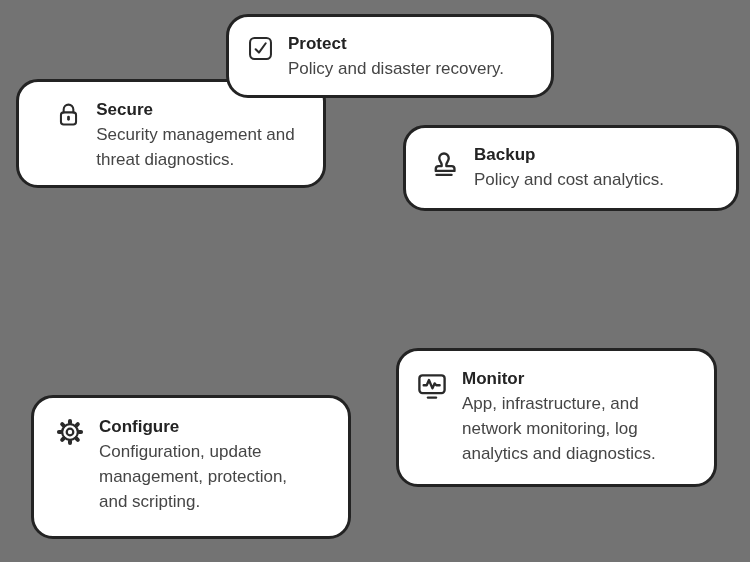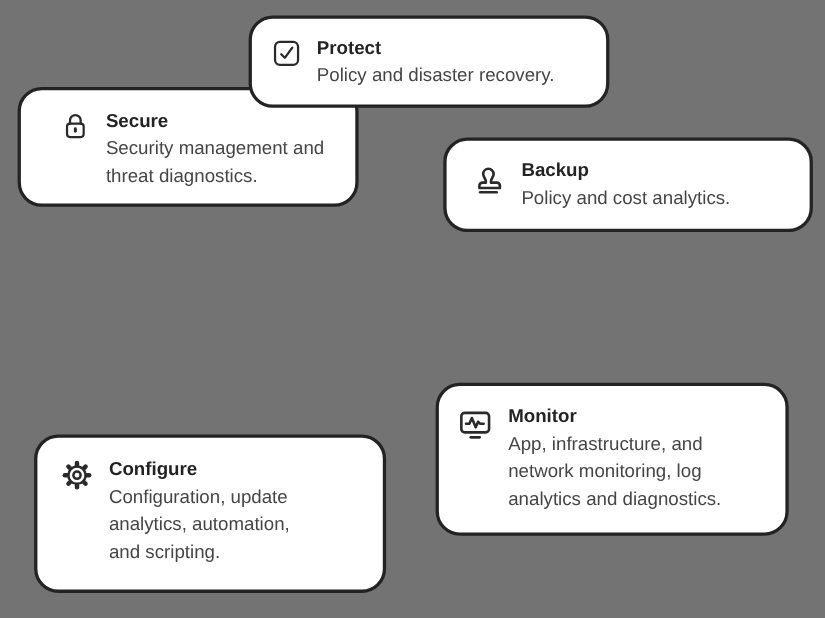--- a/index.html
+++ b/index.html
@@ -141,18 +141,18 @@
           <path d="M7.5,16 h-1.9"></path>
           <path d="M10,10 l-1.35,-1.35"></path>
           <path d="M16,7.5 v-1.9"></path>
           <path d="M22,10 l1.35,-1.35"></path>
         </g>
       </svg>
     </span>
     <span class="text-col">
       <span class="title">Configure</span>
       <span class="desc">Configuration, update
-analytics, automation,
+management, protection,
 and scripting.</span>
     </span>
   </div>
 
 </div>
 
 </body></html>

